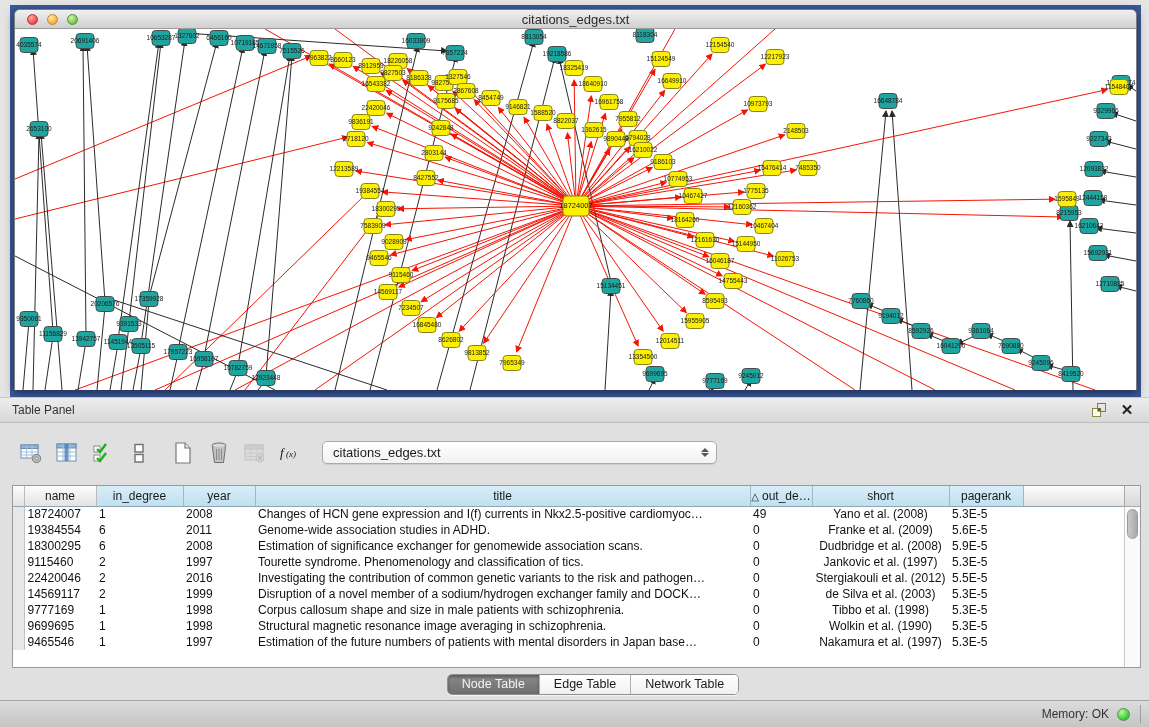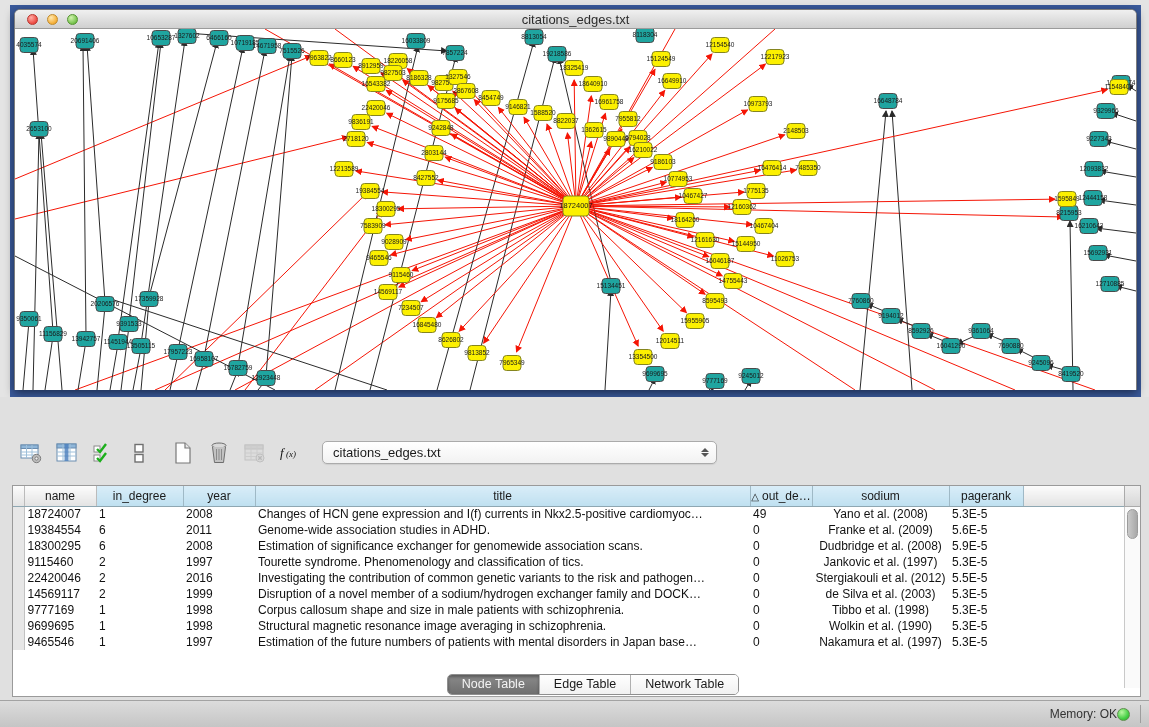--- a/index.html
+++ b/index.html
@@ -47,21 +47,21 @@
   .tb-gap { width:8px; }
   .combo { width:395px; height:23px; margin-left:10px; background:linear-gradient(#ffffff,#f2f2f2);
            border:1px solid #ababab; border-radius:5px; display:flex; align-items:center;
            box-shadow:0 1px 1px rgba(0,0,0,.08); }
   .combo-text { font-size:13px; color:#1a1a1a; padding-left:10px; flex:1; }
   .combo-arrows { width:18px; display:flex; flex-direction:column; align-items:center; gap:1px; padding-right:4px; }
   .combo-arrows i { width:0; height:0; border-left:4px solid transparent; border-right:4px solid transparent; }
   .combo-arrows .up { border-bottom:4px solid #555; }
   .combo-arrows .dn { border-top:4px solid #555; }
 
-  .table-wrap { position:absolute; left:12px; top:88px; width:1129px; height:212px;
+  .table-wrap { position:absolute; left:12px; top:88px; width:1129px; height:183px;
                 background:#fff; border:1px solid #9a9a9a; overflow:hidden; }
   table.grid { border-collapse:collapse; table-layout:fixed; width:1112px; }
   .grid th { height:20px; font-size:12px; font-weight:normal; color:#1a1a1a;
              background:linear-gradient(#d9edf8,#bfe0f0); border-right:1px solid #9fb9c6;
              border-bottom:1px solid #8ea7b2; overflow:hidden; white-space:nowrap; }
   .grid th.rowhdr, .grid th.filler-h { background:linear-gradient(#fcfcfc,#e3e3e3); border-right:1px solid #bbb; }
   .grid td { height:16px; font-size:12px; color:#111; white-space:nowrap; overflow:hidden;
              padding:0 3px; }
   .grid td.rowhdr { background:#e7e7e7; border-right:1px solid #c2c2c2; }
   .grid td.c-short { text-align:center; }
@@ -79,21 +79,21 @@
          background:#fff; box-shadow:0 1px 1px rgba(255,255,255,.7); }
   .seg-btn { padding:0 14px; font-size:12.5px; color:#1a1a1a; display:flex; align-items:center;
              border-right:1px solid #b0b0b0; background:linear-gradient(#ffffff,#f1f1f1); }
   .seg-btn:last-child { border-right:none; }
   .seg-btn.sel { background:linear-gradient(#8a8a8a,#6f6f6f); color:#f4f4f4;
                  box-shadow:inset 0 2px 3px rgba(0,0,0,.35); }
 
   .statusbar { position:absolute; left:0; top:303px; width:1149px; height:27px;
                background:linear-gradient(#dcdcdc,#c5c5c5); border-top:1px solid #a3a3a3;
                display:flex; align-items:center; justify-content:flex-end; }
-  .mem-label { font-size:12px; color:#333; }
+  .mem-label { font-size:12px; color:#333; margin-right:8px; }
   .mem-dot { width:13px; height:13px; border-radius:50%; margin-right:10px;
              background:radial-gradient(circle at 35% 30%, #b9f7a0, #46cf46 60%, #23a823);
              border:1px solid #5c8f4a; }
   .status-div { width:1px; height:18px; background:#9d9d9d; margin-right:8px; }
 </style>
 </head>
 <body>
 
 <div id="app">
 
@@ -730,20 +730,33 @@
                   <text x="561" y="179" class="hub-label">18724007</text>
                 </g>
               </g>
           </svg>
         </div>
       </div>
     </div>
   </div>
 
   <div class="panel">
+    <div class="panel-header">
+      <span class="panel-title">Table Panel</span>
+      <span class="panel-hdr-btns">
+        <span class="float-btn">
+          <svg width="16" height="16" viewBox="0 0 16 16">
+            <rect x="6.5" y="1.5" width="8" height="8" fill="none" stroke="#777" stroke-width="1"></rect>
+            <rect x="1.5" y="6.5" width="8" height="8" fill="#fdfdec" stroke="#8a8a4a" stroke-width="1"></rect>
+            <rect x="6.5" y="6.5" width="3" height="3" fill="#55552a"></rect>
+          </svg>
+        </span>
+        <span class="close-btn">✕</span>
+      </span>
+    </div>
 
     <div class="toolbar">
       <span class="tb-btn">
         <svg width="24" height="24" viewBox="0 0 24 24">
           <rect x="2" y="4" width="17" height="13" fill="#fff" stroke="#6a8db0"></rect>
           <rect x="2" y="4" width="17" height="3.5" fill="#8fb6d9" stroke="#6a8db0"></rect>
           <path d="M7.5,4 V17 M13,4 V17 M2,11 H19 M2,14 H19" stroke="#9fc0da" stroke-width="1" fill="none"></path>
           <circle cx="17.5" cy="17.5" r="4.2" fill="#bdbdbd" stroke="#7e7e7e"></circle>
           <circle cx="17.5" cy="17.5" r="1.6" fill="#efefef" stroke="#7e7e7e"></circle>
         </svg>
@@ -822,21 +835,21 @@
             <col style="width: 102px;">
           </colgroup>
         <thead>
             <tr id="grid-head">
               <th class="rowhdr"></th>
               <th class="rowhdr"><span>name</span></th>
               <th><span>in_degree</span></th>
               <th><span>year</span></th>
               <th><span>title</span></th>
               <th><span class="sort-glyph">△</span><span>out_de…</span></th>
-              <th><span>sodium</span></th>
+              <th><span>short</span></th>
               <th><span>pagerank</span></th>
               <th class="filler-h"></th>
             </tr>
           </thead>
         <tbody id="grid-body">
             <tr>
               <td class="rowhdr"></td>
               <td>18724007</td>
               <td>1</td>
               <td>2008</td>

